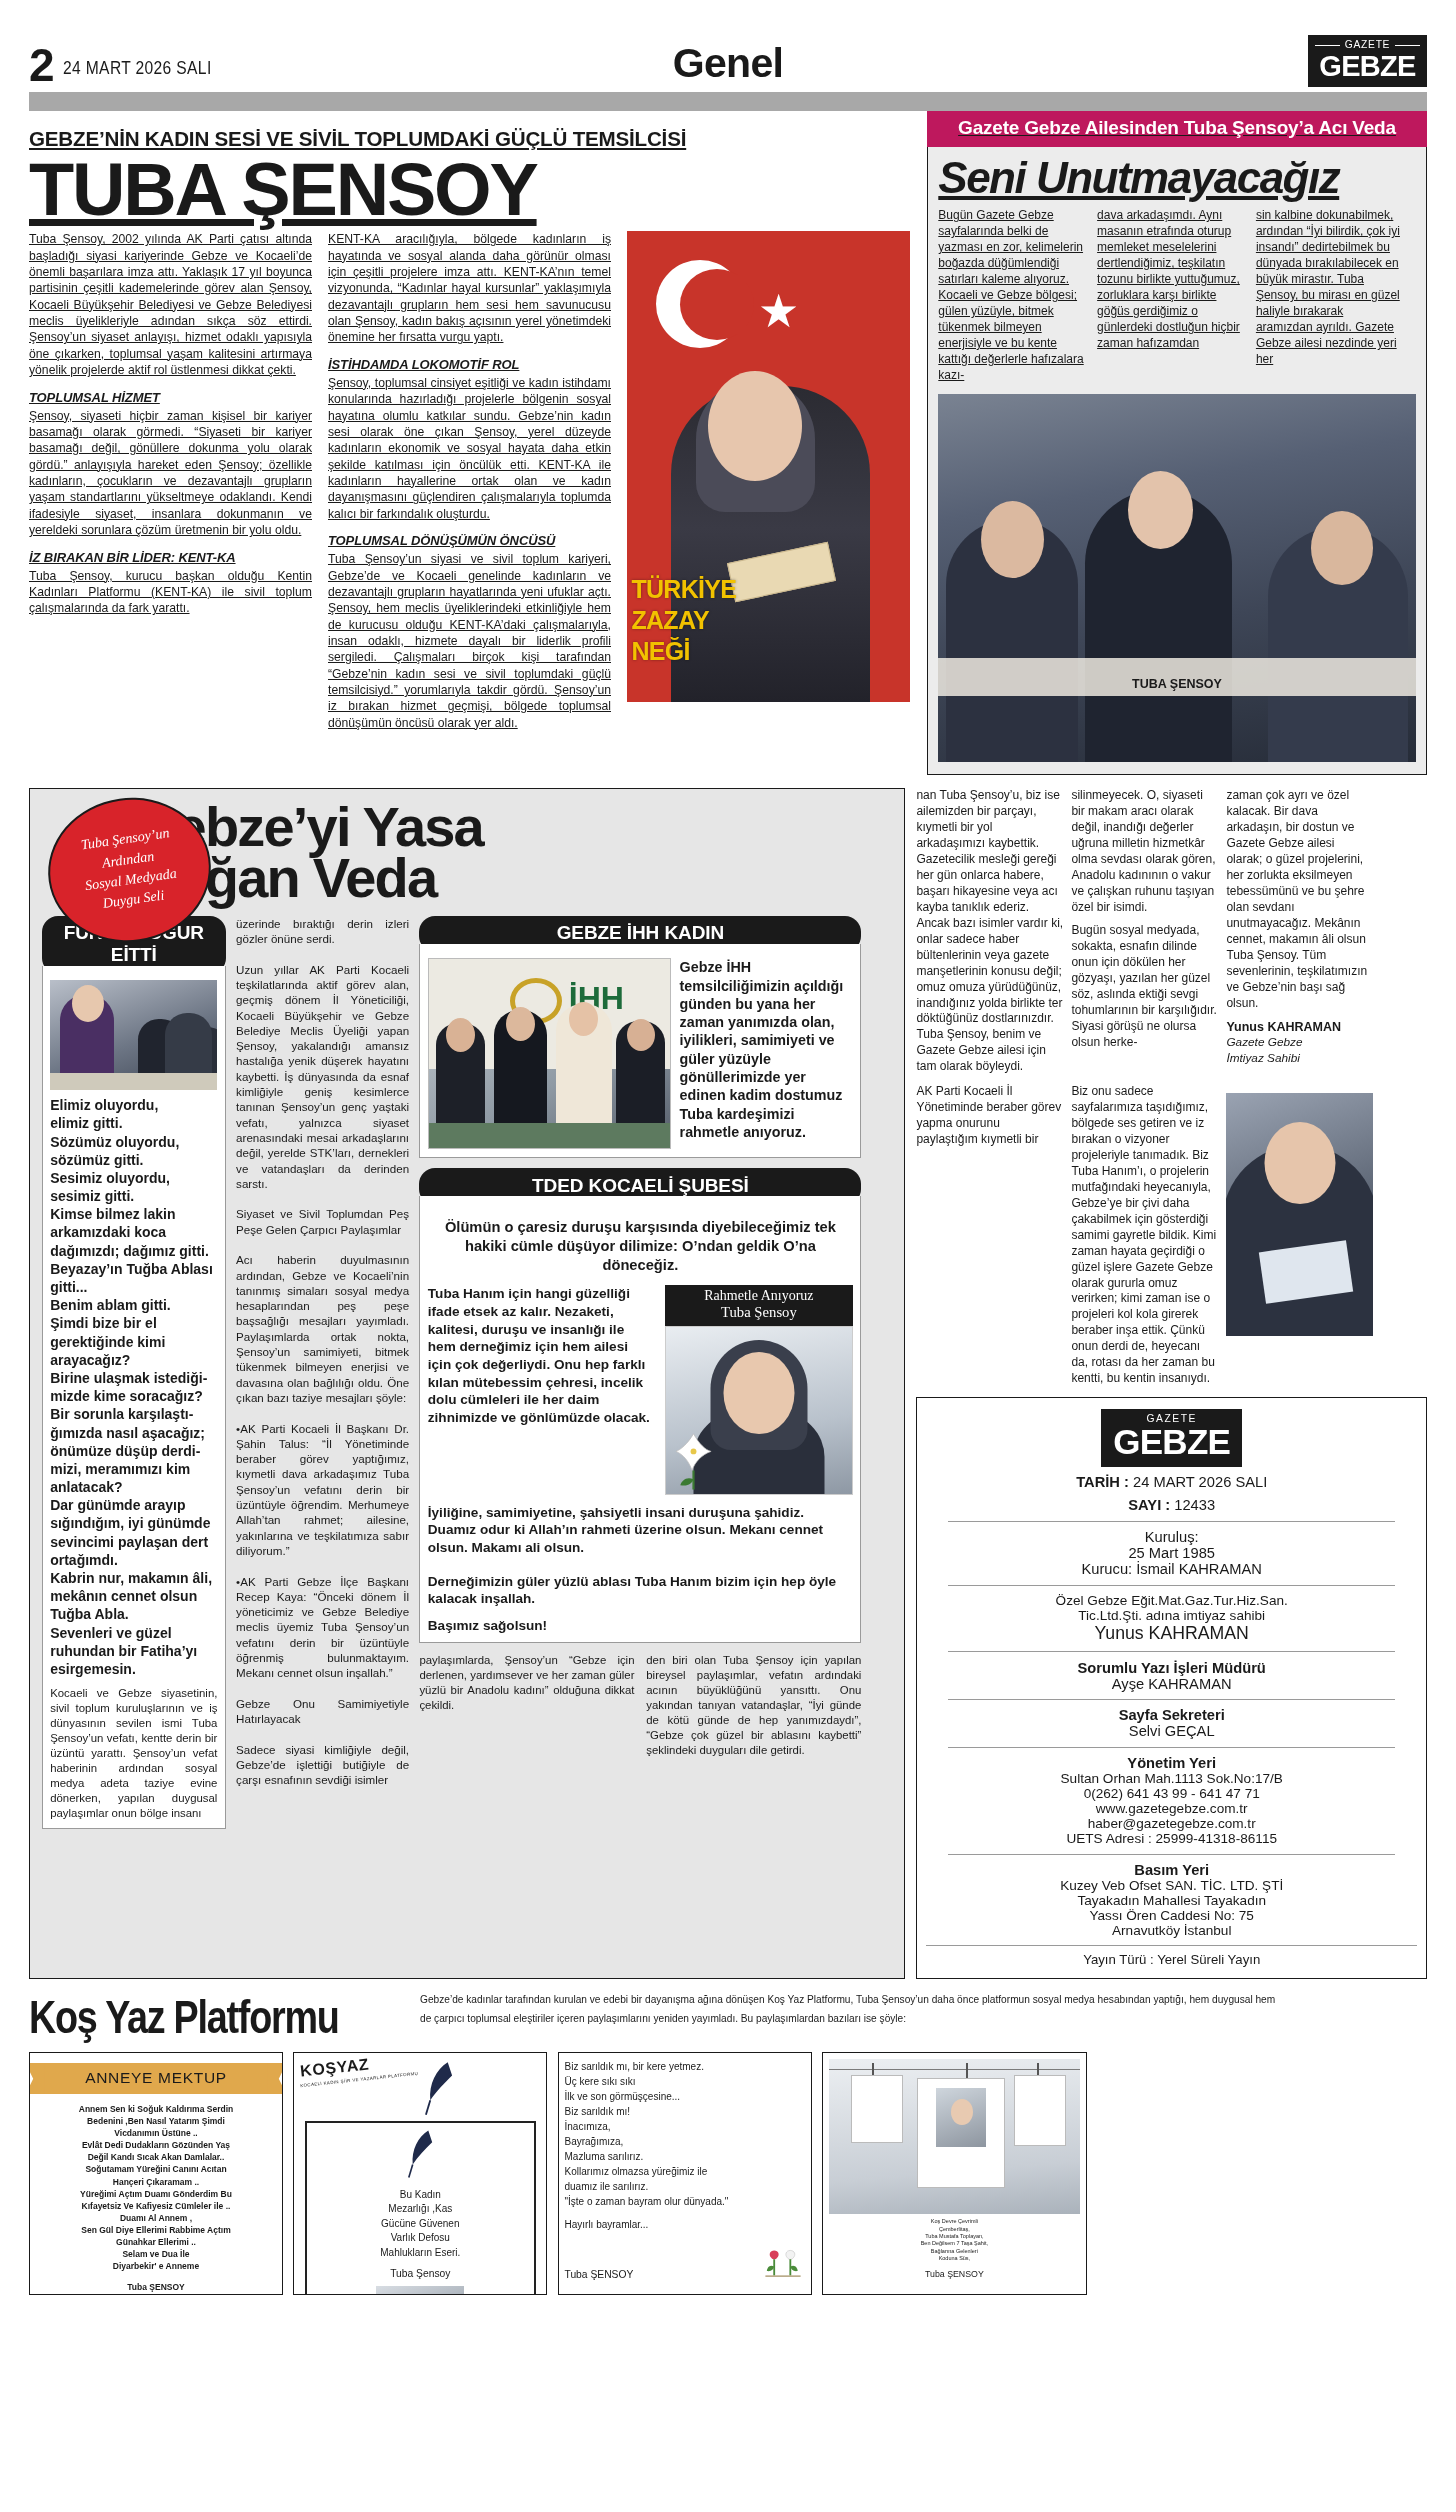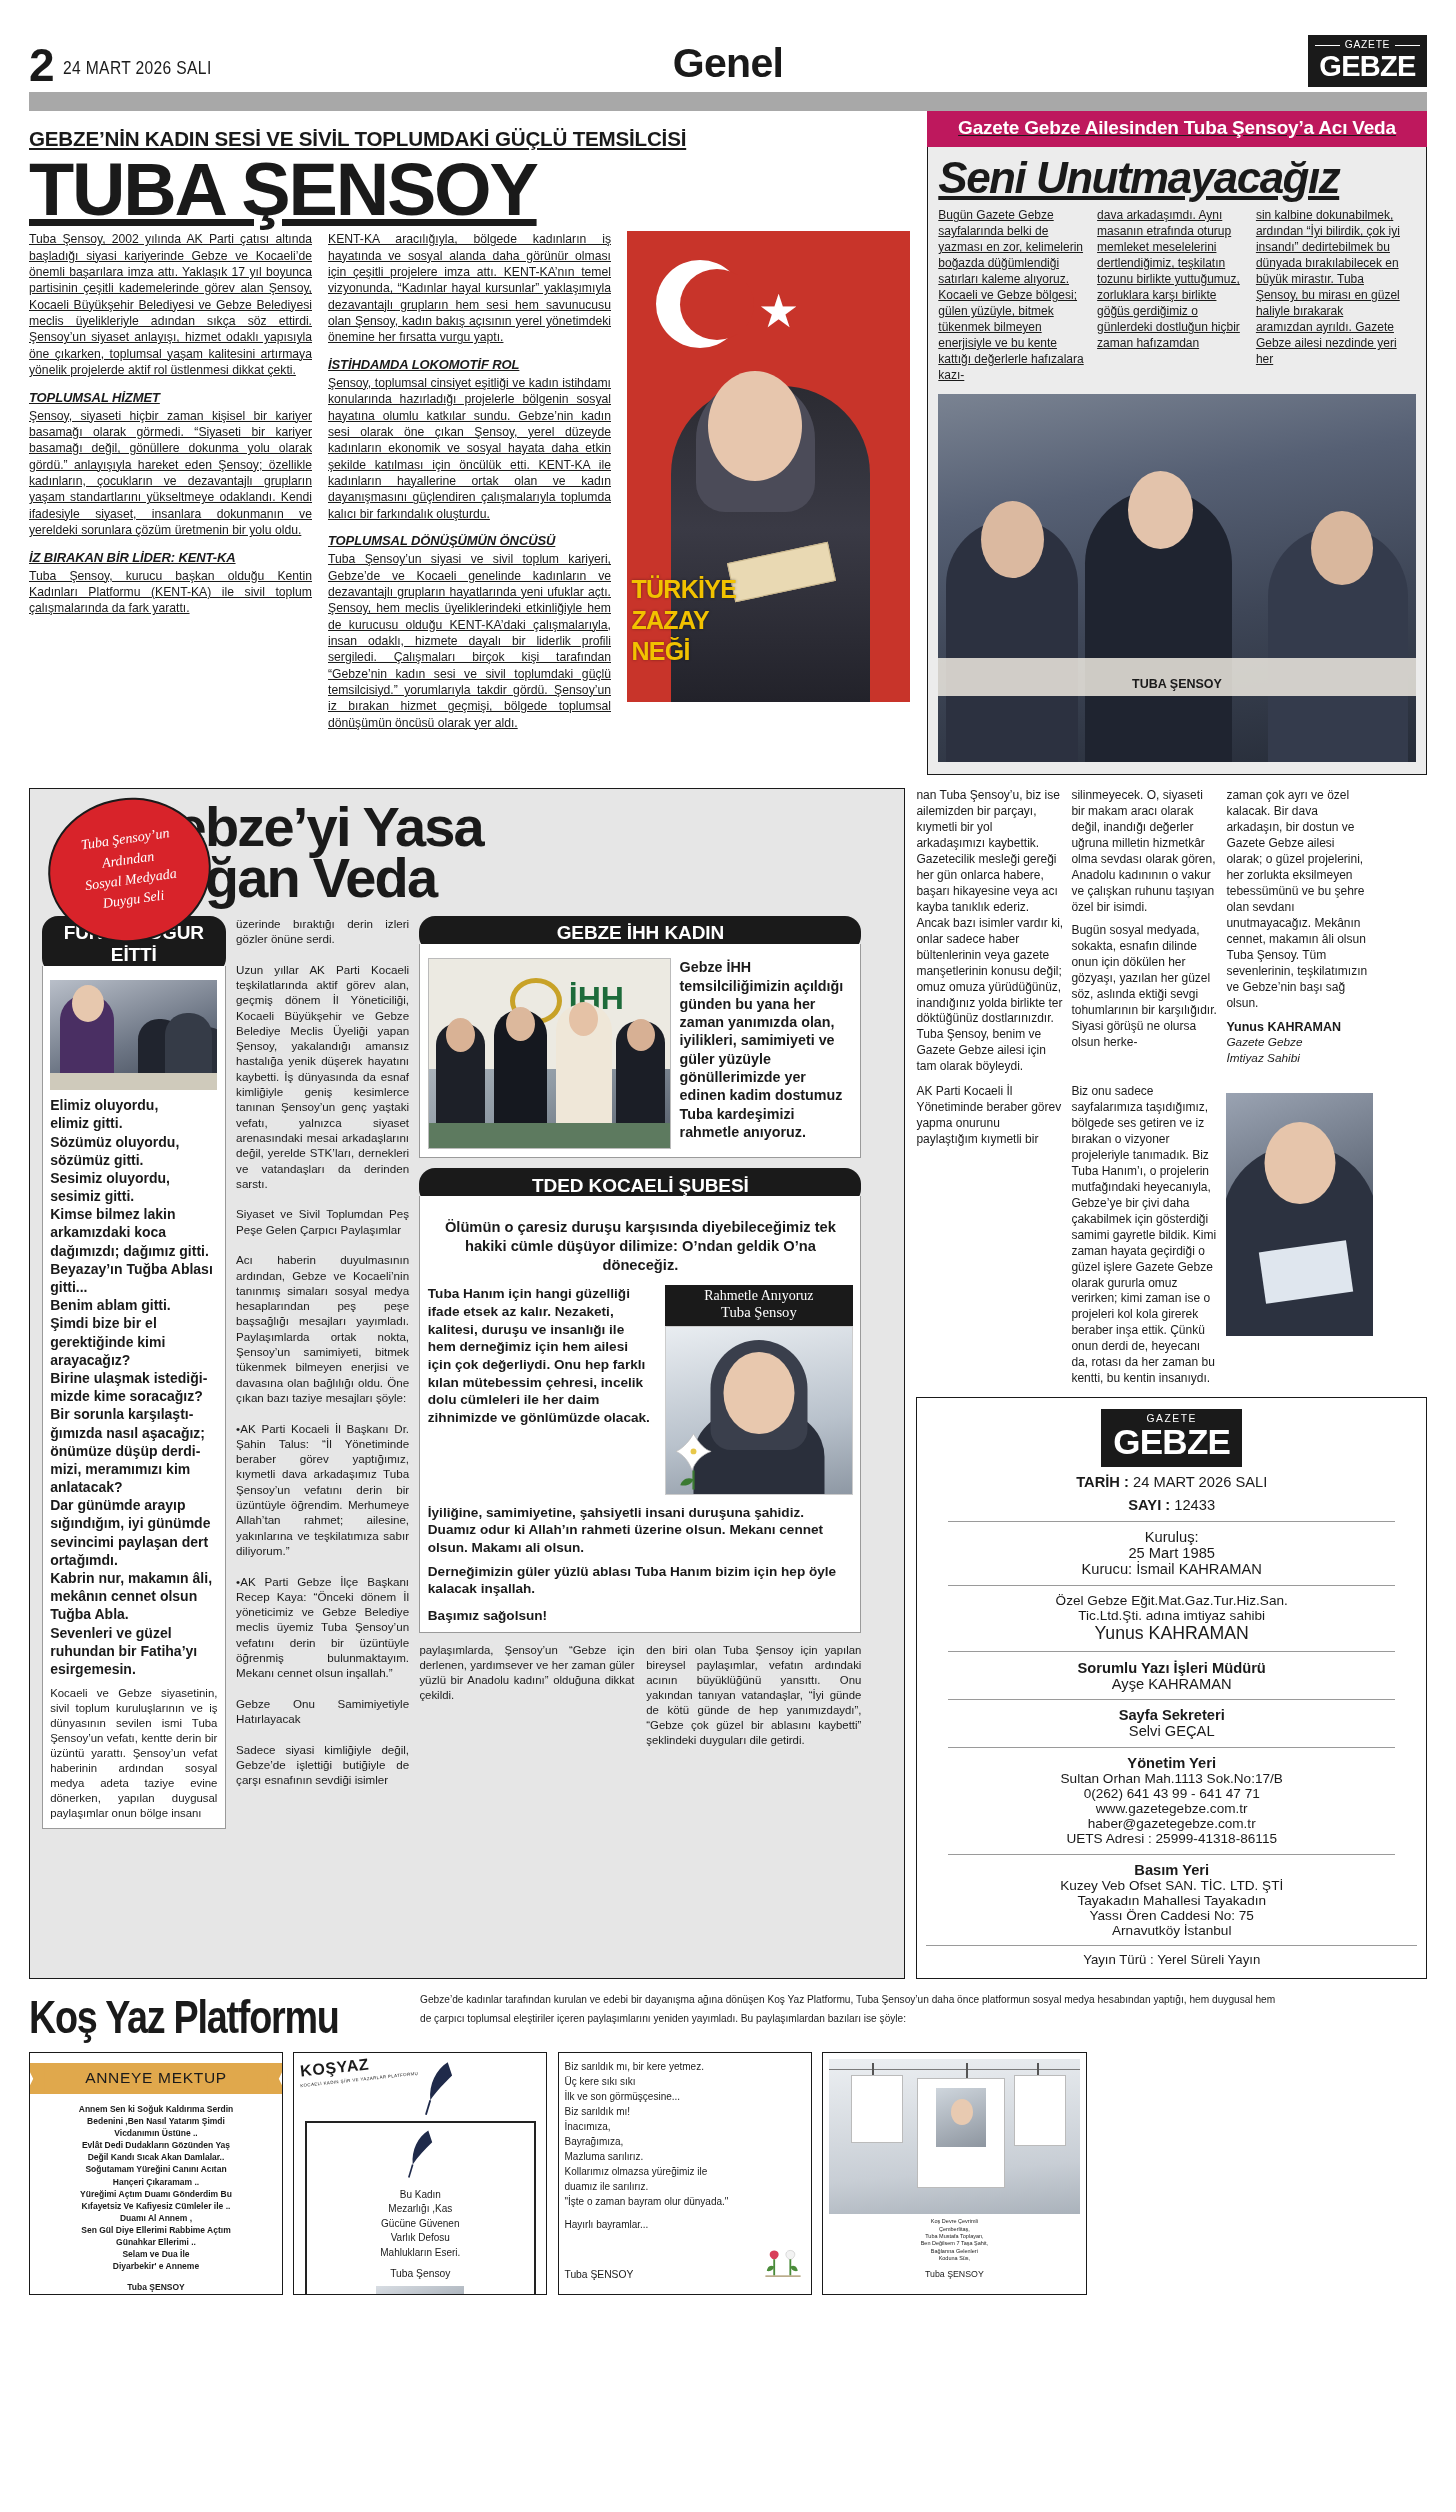--- a/index.html
+++ b/index.html
@@ -347,21 +347,21 @@
                   <svg class="lily" viewBox="0 0 64 90">
                     <path d="M32 12 C24 26 14 34 8 36 C18 40 26 50 30 62 C34 50 44 40 56 36 C48 34 40 26 32 12Z" fill="#ffffff" stroke="#bbb" stroke-width="1"></path>
                     <circle cx="32" cy="36" r="4" fill="#e8c84a"></circle>
                     <path d="M32 62 L32 88" stroke="#3b7a32" stroke-width="3" fill="none"></path>
                     <path d="M32 74 C22 70 16 76 14 82 C24 84 30 80 32 74Z" fill="#3b7a32"></path>
                   </svg>
                 </div>
               </div>
             </div>
             <div style="font-size:13.6px;font-weight:bold;line-height:1.3;margin-top:8.8px">İyiliğine, samimiyetine, şahsiyetli insani duruşuna şahidiz. Duamız odur ki Allah’ın rahmeti üzerine olsun. Mekanı cennet olsun. Makamı ali olsun.</div>
-            <div style="font-size:13.6px;font-weight:bold;line-height:1.3;margin-top:6px">Derneğimizin güler yüzlü ablası Tuba Hanım bizim için hep öyle kalacak inşallah.</div>
+            <div style="font-size:13.6px;font-weight:bold;line-height:1.3;margin-top:16px">Derneğimizin güler yüzlü ablası Tuba Hanım bizim için hep öyle kalacak inşallah.</div>
             <div style="font-size:13.6px;font-weight:bold;line-height:1.3;margin-top:8.8px">Başımız sağolsun!</div>
           </div>
 
           <div style="display:flex;gap:11.8px;margin-top:10.3px;font-size:11.4px;line-height:1.32;text-align:justify">
             <div style="width:221px">paylaşımlarda, Şensoy’un “Gebze için derlenen, yardımsever ve her zaman güler yüzlü bir Anadolu kadını” olduğuna dikkat çekildi.</div>
             <div style="width:221px">den biri olan Tuba Şensoy için yapılan bireysel paylaşımlar, vefatın ardındaki acının büyüklüğünü yansıttı. Onu yakından tanıyan vatandaşlar, “İyi günde de kötü günde de hep yanımızdaydı”, “Gebze çok güzel bir ablasını kaybetti” şeklindeki duyguları dile getirdi.</div>
           </div>
         </div>
       </div>
     </div>

